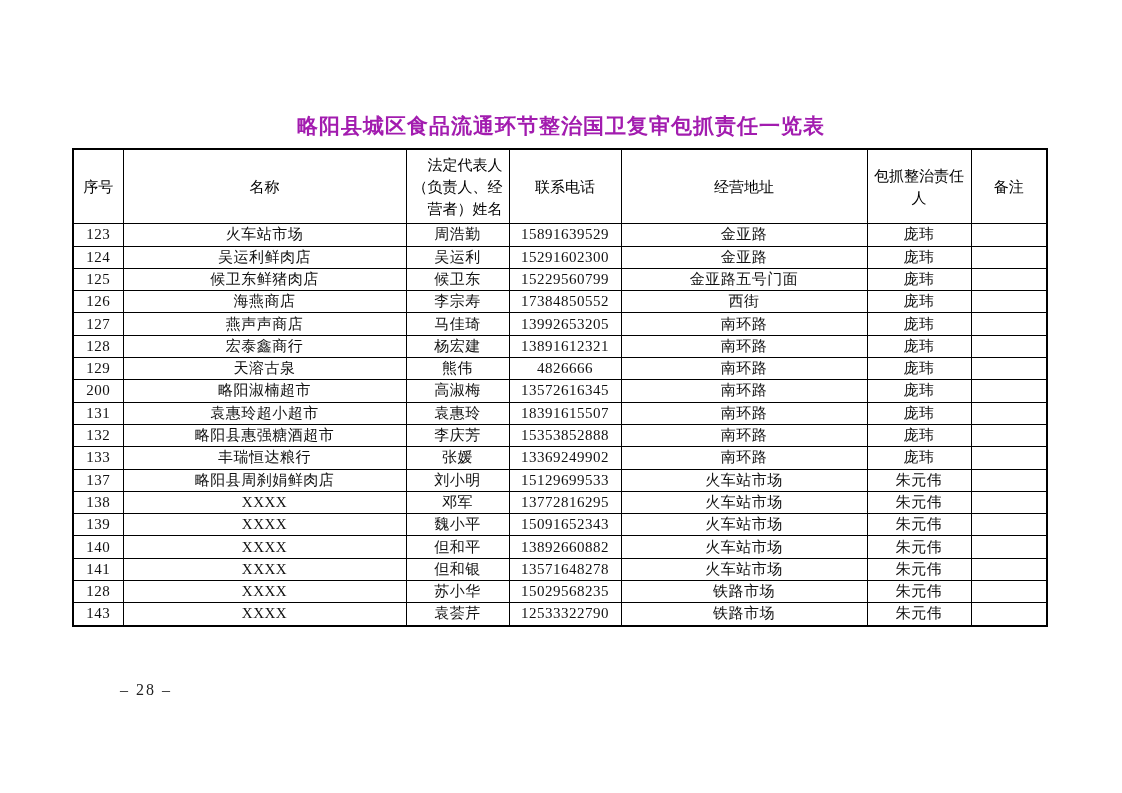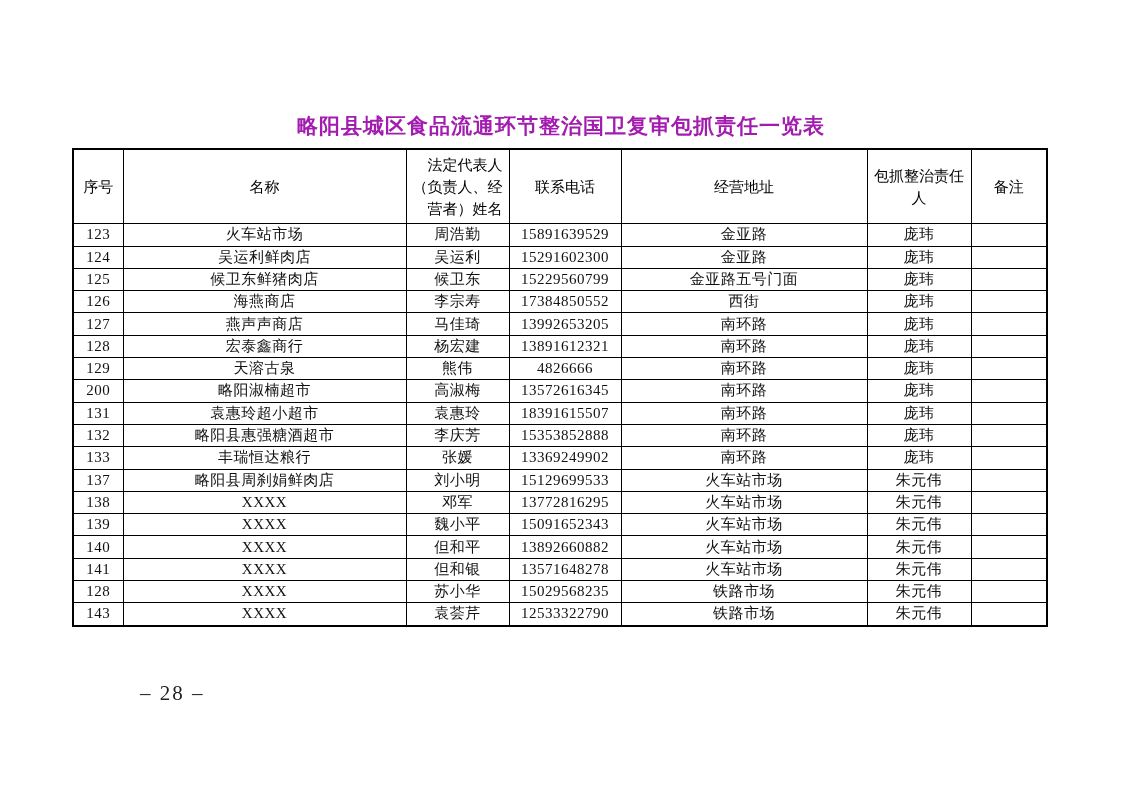--- a/index.html
+++ b/index.html
@@ -66,24 +66,24 @@
     font-family: "Liberation Serif", serif;
     font-size: 15px;
     text-align: center;
     vertical-align: middle;
     letter-spacing: 0.5px;
     padding: 0 2px;
     color: #111111;
   }
   .page-number {
     position: absolute;
-    left: 140px;
+    left: 120px;
     top: 681px;
     font-family: "Liberation Serif", serif;
-    font-size: 21px;
+    font-size: 16px;
     letter-spacing: 2px;
     color: #222222;
   }
 </style>
 </head>
 <body>
 
 <div class="doc-title">略阳县城区食品流通环节整治国卫复审包抓责任一览表</div>
 
 <div class="table-wrap">

